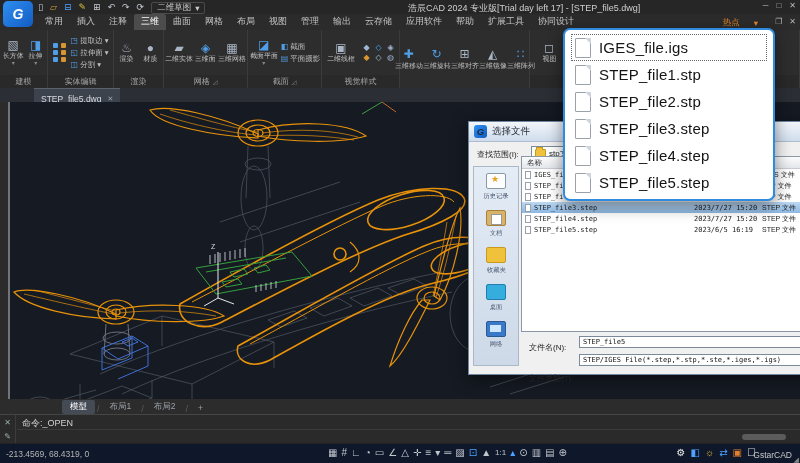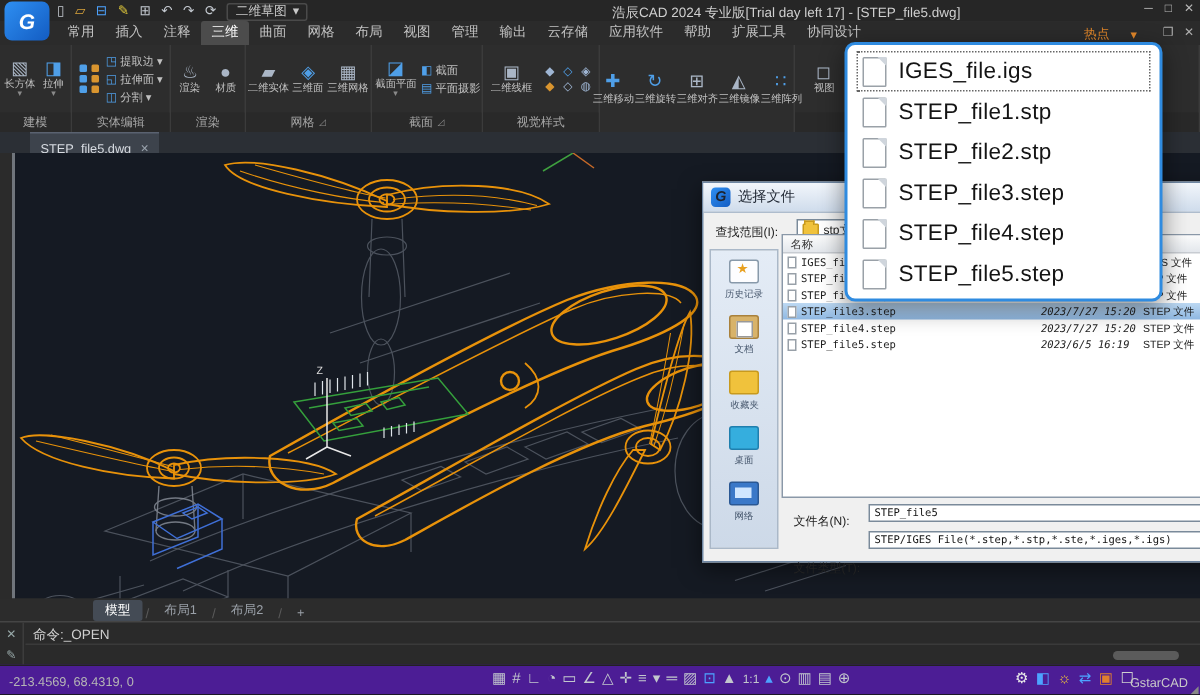--- a/index.html
+++ b/index.html
@@ -41,21 +41,21 @@
   .minigrid{display:grid;grid-template-columns:6px 6px;gap:2px;margin-right:2px;}
   .minigrid i{width:5px;height:5px;border-radius:1px;display:block;}
   .minigrid i:nth-child(odd){background:#4f9fe8}.minigrid i:nth-child(even){background:#d9952f}
   .cubes{display:grid;grid-template-columns:repeat(3,11px);gap:1px;margin-left:2px;}
   .cubes span{font-size:8px;text-align:center;color:#9fb6d4;}
   .cubes span:nth-child(2){color:#4f9fe8}.cubes span:nth-child(4){color:#d9952f}
   .launcher{font-size:6px;color:#8a8a8a;}
 
   
   .doctabs{position:absolute;left:0;top:88px;width:800px;height:14px;background:#2b2f35;}
-  .doctab{position:absolute;left:20px;top:0;height:14px;padding:10px 7px;background:#3d434c;color:#d8dce2;
+  .doctab{position:absolute;left:34px;top:0;height:14px;padding:10px 7px;background:#3d434c;color:#d8dce2;
           font-size:8.5px;display:flex;align-items:center;gap:6px;border-top:1px solid #5a6270;}
   .doctab .x{color:#9aa3ad;font-size:7px;}
 
   
   .canvas{position:absolute;left:8px;top:102px;width:792px;height:297px;background:#151a23;border-left:2px solid #70757c;}
   .canvas svg{position:absolute;left:0;top:0;}
 
   
   .laytabs{position:absolute;left:0;top:399px;width:800px;height:15px;background:#2c2c2c;display:flex;align-items:flex-end;padding-left:62px;gap:2px;}
   .ltab{font-size:8.5px;color:#9aa0a8;padding:1px 8px;}
@@ -64,21 +64,21 @@
 
   
   .cmd{position:absolute;left:0;top:414px;width:800px;height:29px;background:#2a2a2a;border-top:1px solid #454545;}
   .cmdgutter{position:absolute;left:0;top:0;width:16px;height:29px;border-right:1px solid #3c3c3c;
              display:flex;flex-direction:column;align-items:center;justify-content:space-around;color:#9aa;font-size:8px;}
   .cmdline1{position:absolute;left:22px;top:2px;font-size:9px;color:#d0d0d0;}
   .cmdsep{position:absolute;left:17px;top:14px;width:783px;border-top:1px solid #3a3a3a;}
   .cmdpill{position:absolute;right:14px;top:19px;width:44px;height:6px;background:#5b5b5b;border-radius:3px;}
 
   
-  .status{position:absolute;left:0;top:443px;width:800px;height:20px;background:#4c1d95;border-top:1px solid #222;}
+  .status{position:absolute;left:0;top:443px;width:800px;height:20px;background:#0f172a;border-top:1px solid #222;}
   .coords{position:absolute;left:6px;top:5px;font-size:8.5px;color:#b5b5b5;}
   .sicons{position:absolute;left:328px;top:4px;display:flex;gap:4px;align-items:center;}
   .sicons .st{font-size:10px;color:#c2c7cd;line-height:1;}
   .sicons .st.on{color:#4da3ff;}
   .sicons .st.scale{font-size:8px;}
   .tray{position:absolute;right:44px;top:4px;display:flex;gap:5px;align-items:center;}
   .tray .st{font-size:10px;line-height:1;}
   .tray .st:nth-child(1){color:#e8e8e8}.tray .st:nth-child(2){color:#4da3ff}
   .tray .st:nth-child(3){color:#f2c437}.tray .st:nth-child(4){color:#4da3ff}
   .tray .st:nth-child(5){color:#e07f2e}.tray .st:nth-child(6){color:#cfcfcf}
@@ -115,21 +115,21 @@
   .filelist{position:absolute;left:52px;top:34px;width:300px;height:176px;background:#fff;border:1px solid #8a98a8;}
   .lhead{height:12px;background:linear-gradient(#fbfbfb,#e3e7ec);border-bottom:1px solid #c8ccd2;
          display:flex;align-items:center;font-size:7.5px;color:#333;}
   .lhead .c1{padding-left:5px;flex:0 0 172px;}
   .lhead .c3{margin-left:68px;}
   .lrow{height:11px;display:flex;align-items:center;font-size:7.5px;color:#1c1c1c;white-space:nowrap;}
   .lrow.sel{background:linear-gradient(#bcd8f2,#8fb8e2);}
   .lrow .fic{flex:0 0 12px;display:flex;justify-content:center;}
   .mdoc{width:6px;height:8px;background:#fff;border:1px solid #98a0a8;}
   .lrow .fname{flex:0 0 160px;overflow:hidden;font-family:"DejaVu Sans Mono",monospace;font-size:7px;}
-  .lrow .fdate{flex:0 0 68px;font-family:"DejaVu Sans Mono",monospace;font-size:7px;color:#222;font-style:italic;}
+  .lrow .fdate{flex:0 0 68px;font-family:"DejaVu Sans Mono",monospace;font-size:7px;color:#222;}
   .lrow .ftype{font-size:7px;}
   .fieldrow{position:absolute;left:60px;font-size:8px;color:#222;}
   .fieldrow.r1{top:220px;}
   .fieldrow.r2{top:251px;}
   .fieldbox{position:absolute;left:110px;width:246px;height:12px;background:#fff;border:1px solid #7a8a9a;
             font-family:"DejaVu Sans Mono",monospace;font-size:7px;color:#111;padding:1px 3px;}
   .fieldbox.r1{top:214px;}
   .fieldbox.r2{top:232px;}
   input.fieldbox{outline:none;}
 

